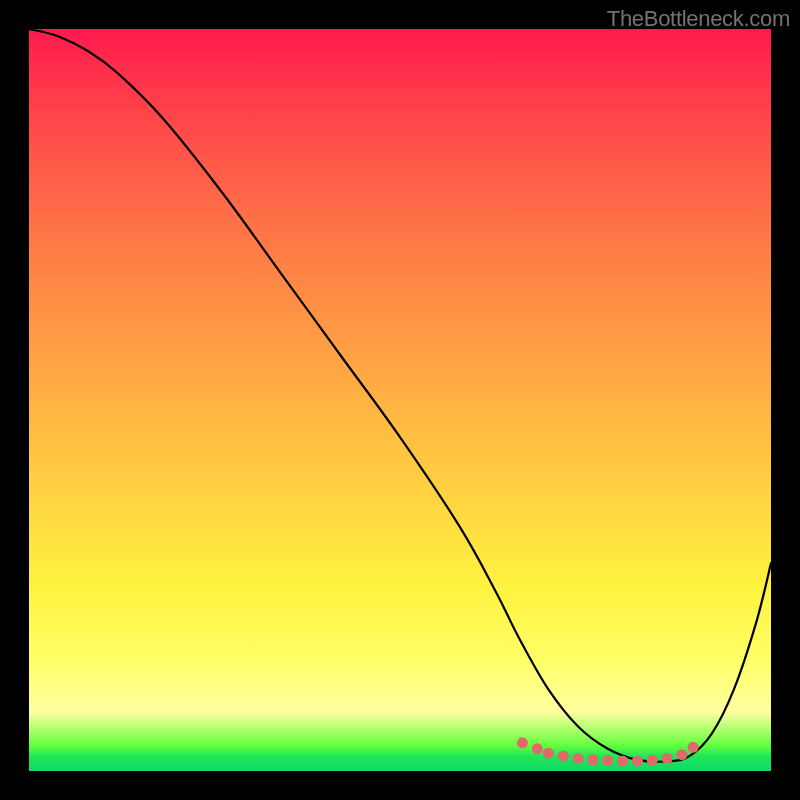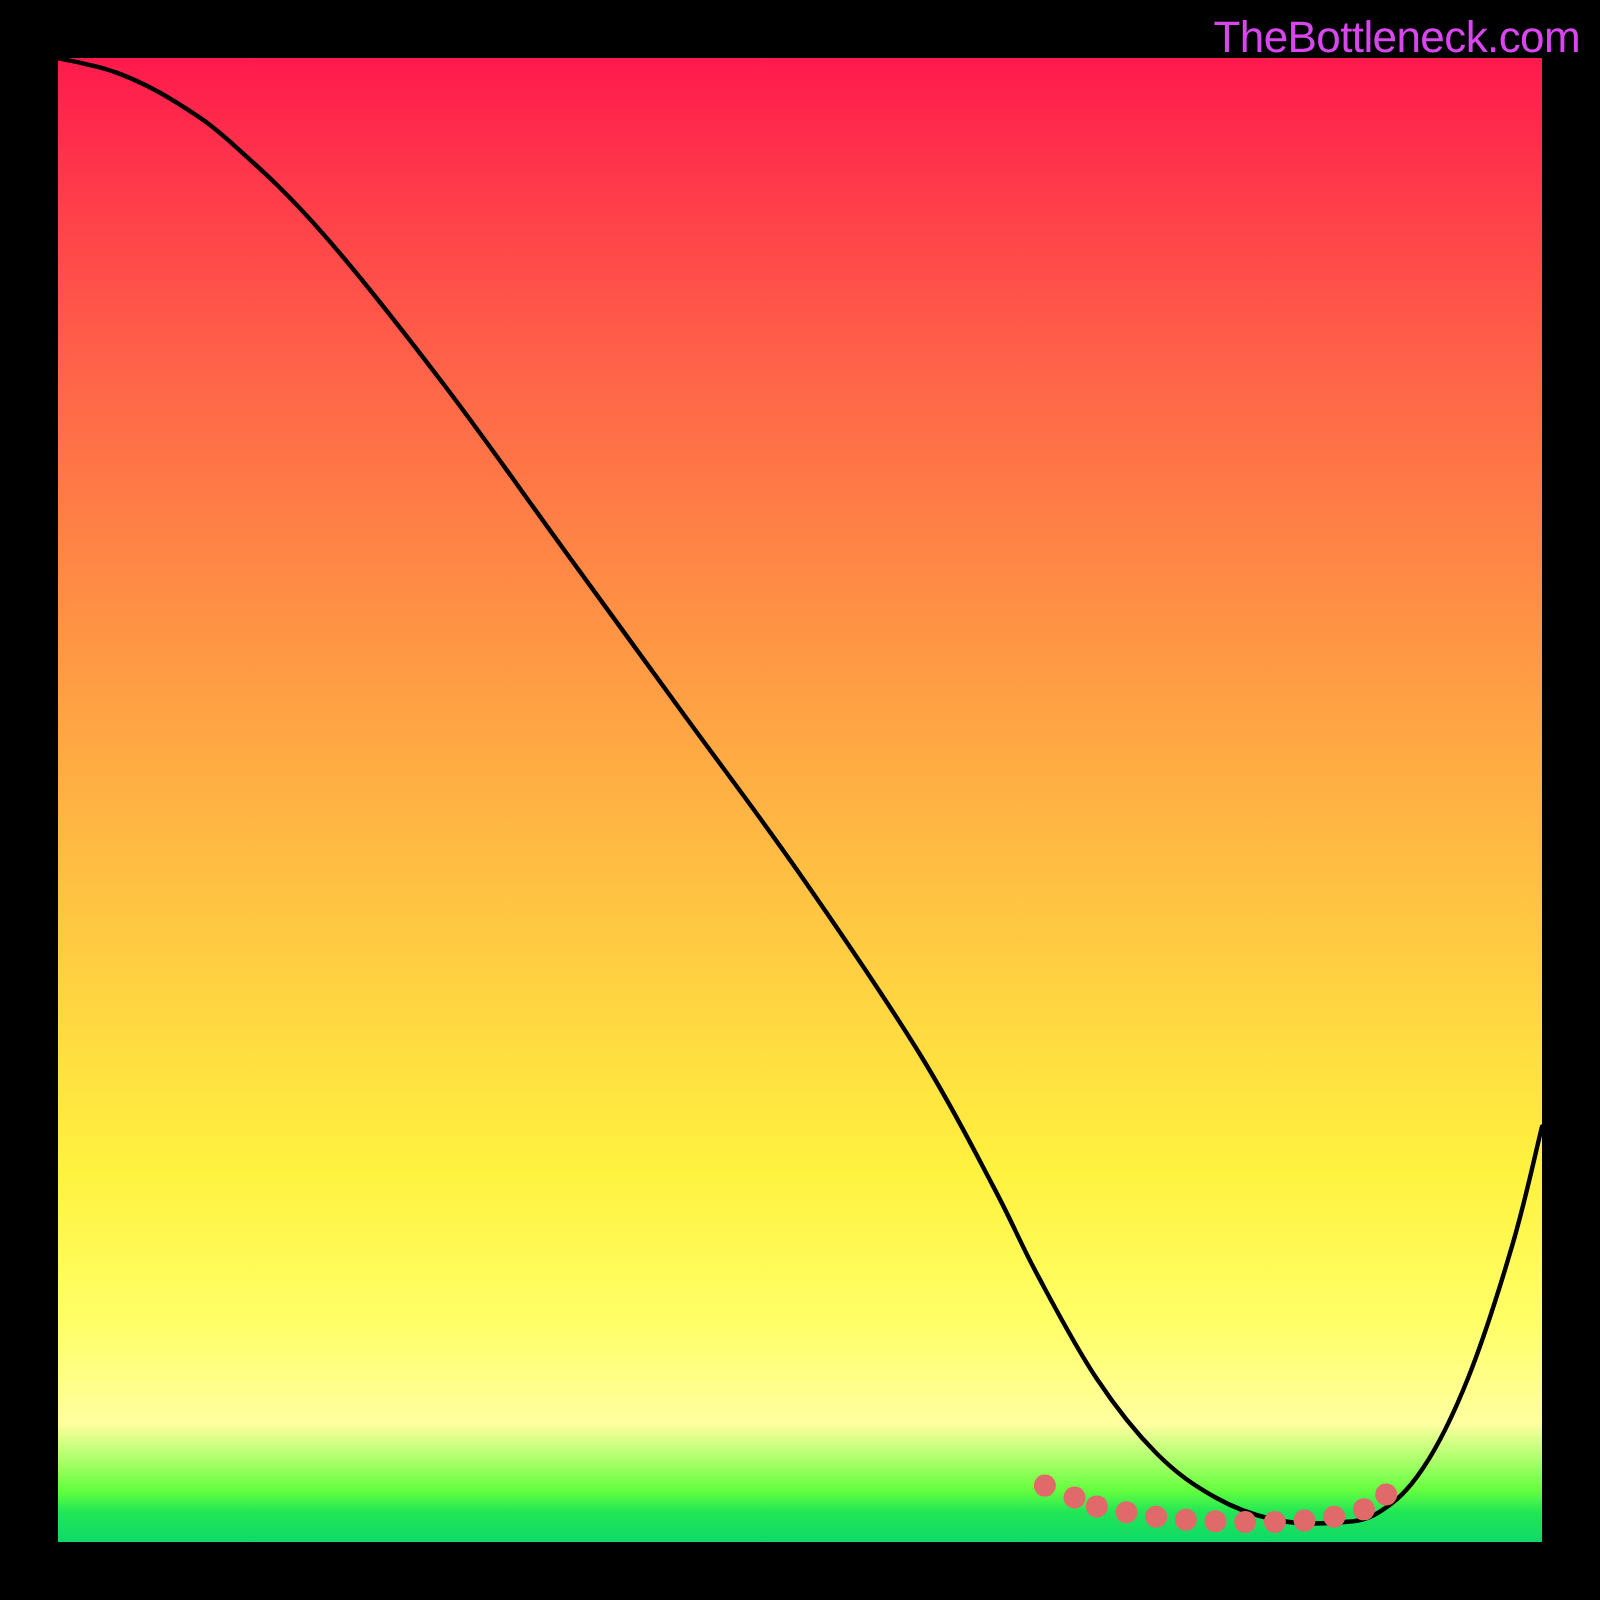--- a/index.html
+++ b/index.html
@@ -41,21 +41,21 @@
     overflow: visible;
   }
   .dot {
     fill: #e06a6a;
     stroke: none;
   }
   .watermark {
     position: absolute;
     top: 6px;
     right: 10px;
-    color: #d946ef;
+    color: #737373;
     font-size: 22px;
     font-weight: 500;
     letter-spacing: -0.3px;
   }
 </style>
 </head>
 <body>
 
 <div class="frame">
   <svg class="curve" viewBox="0 0 742 742">

